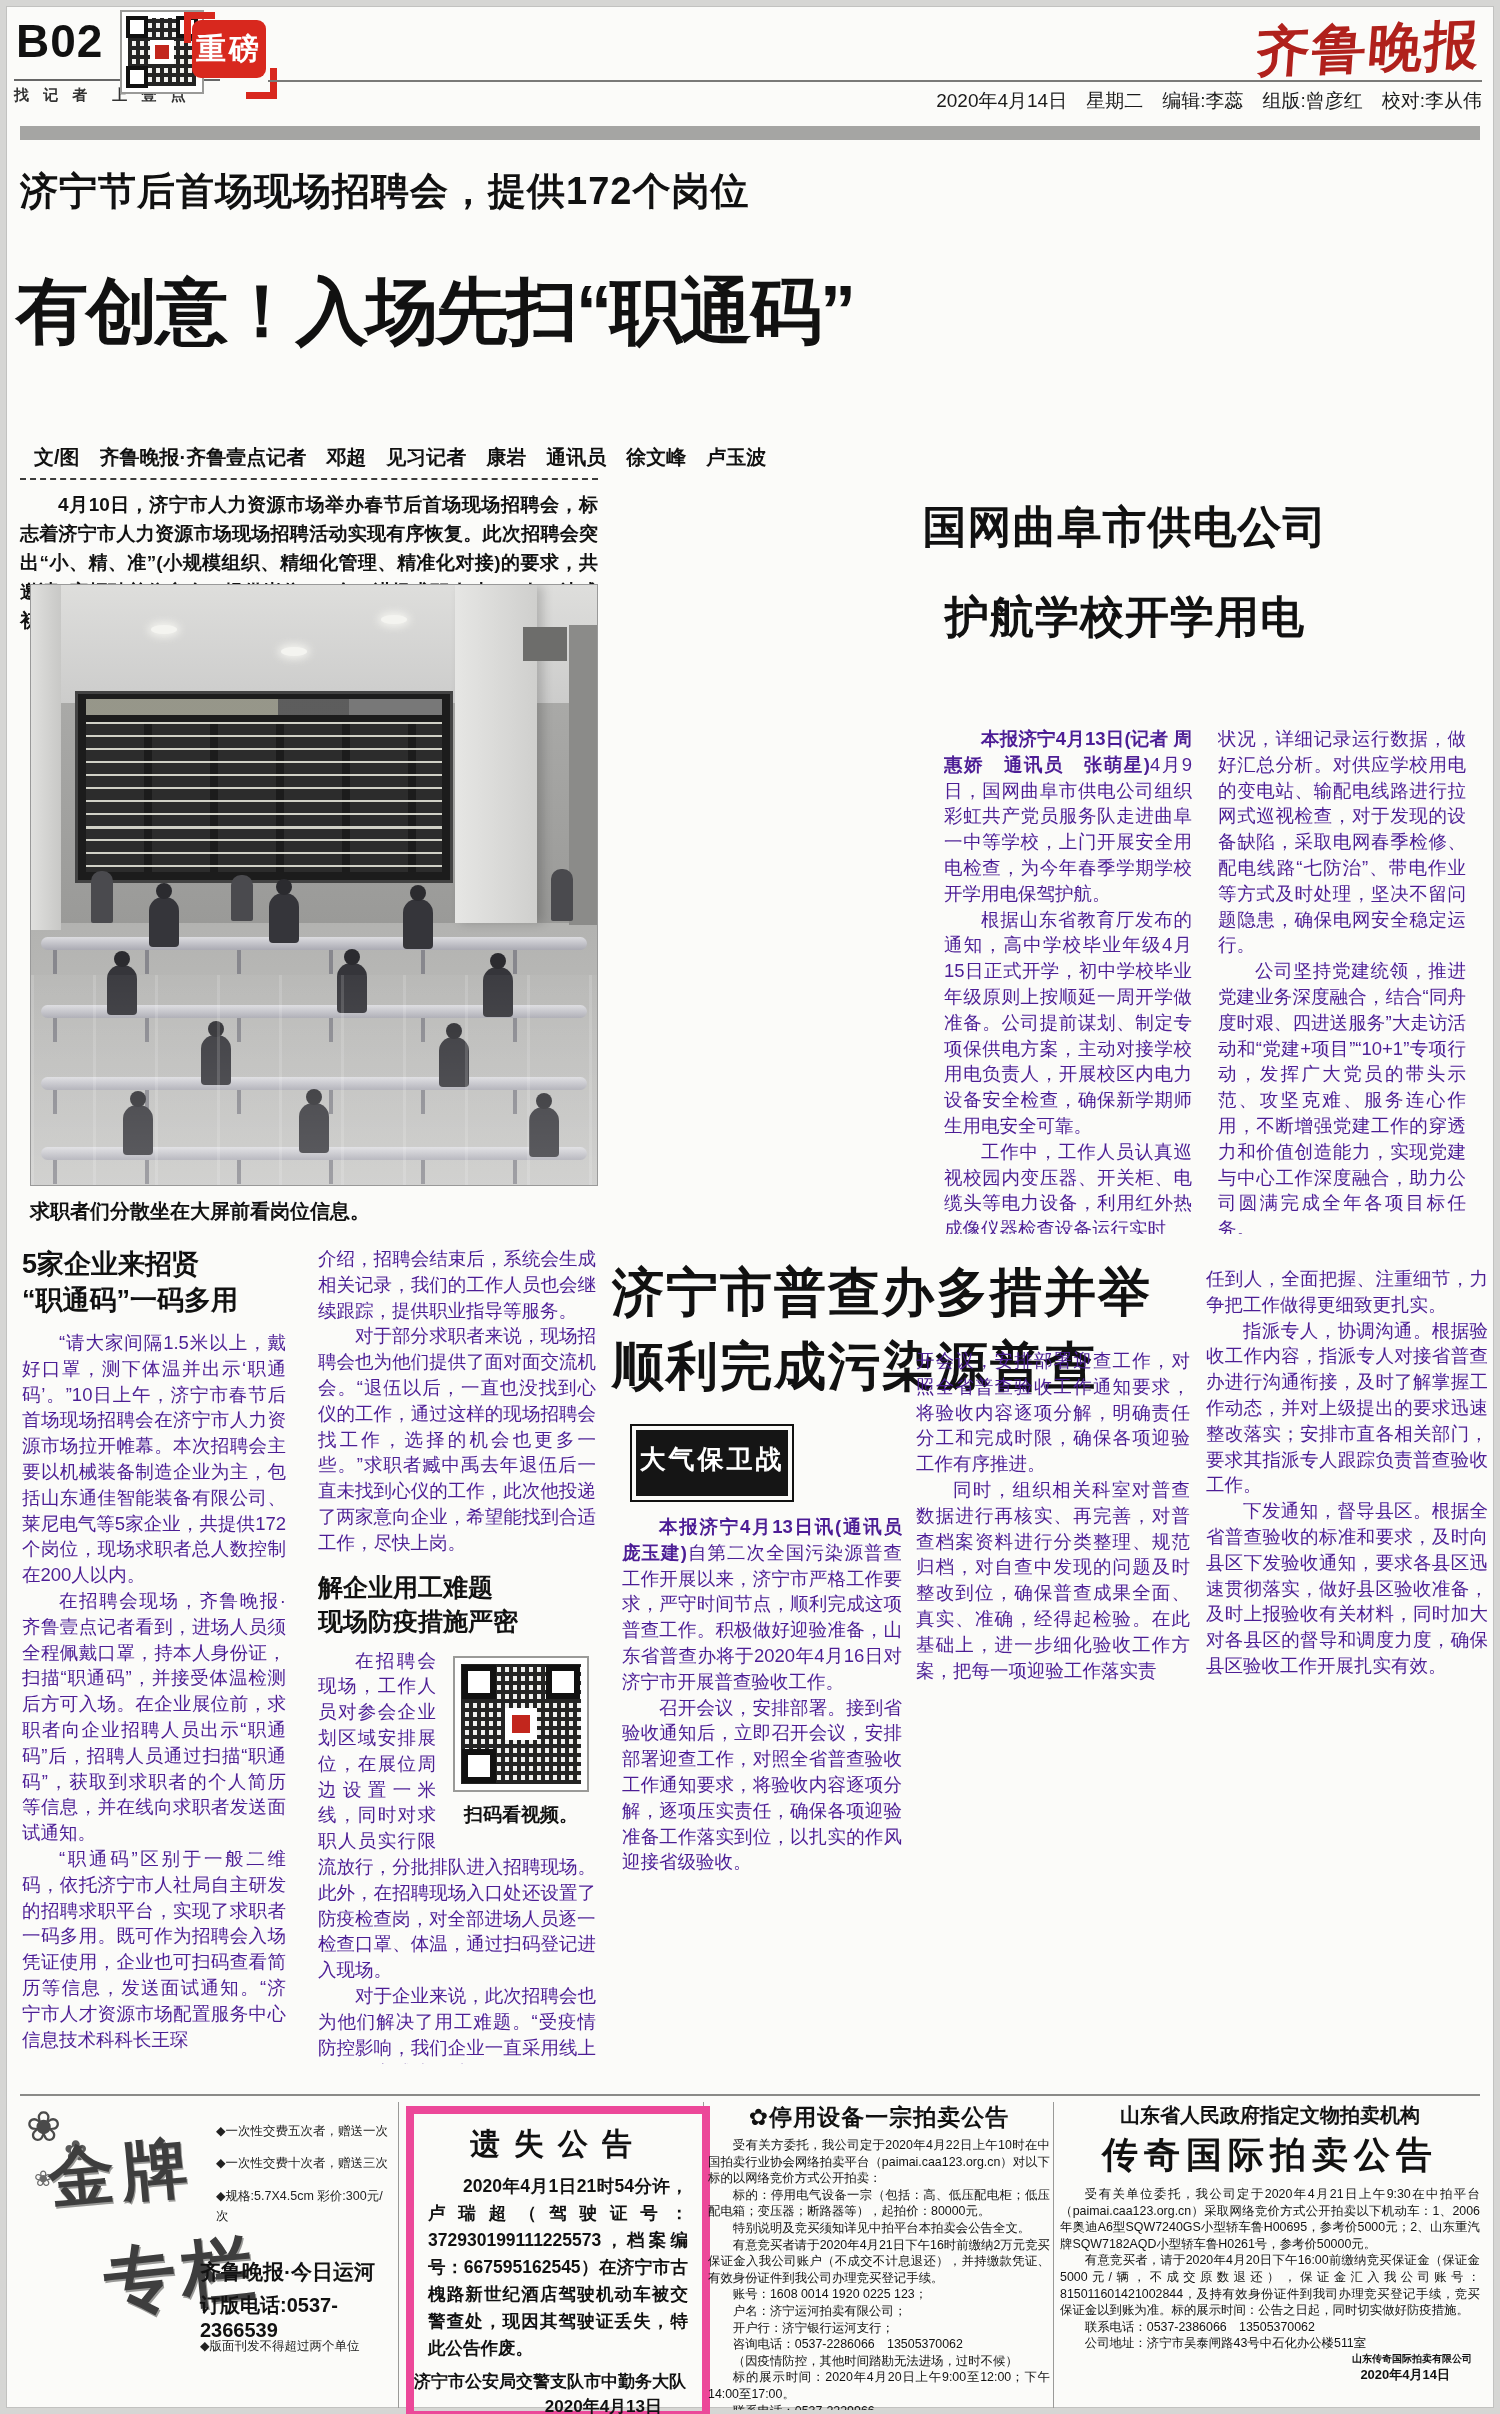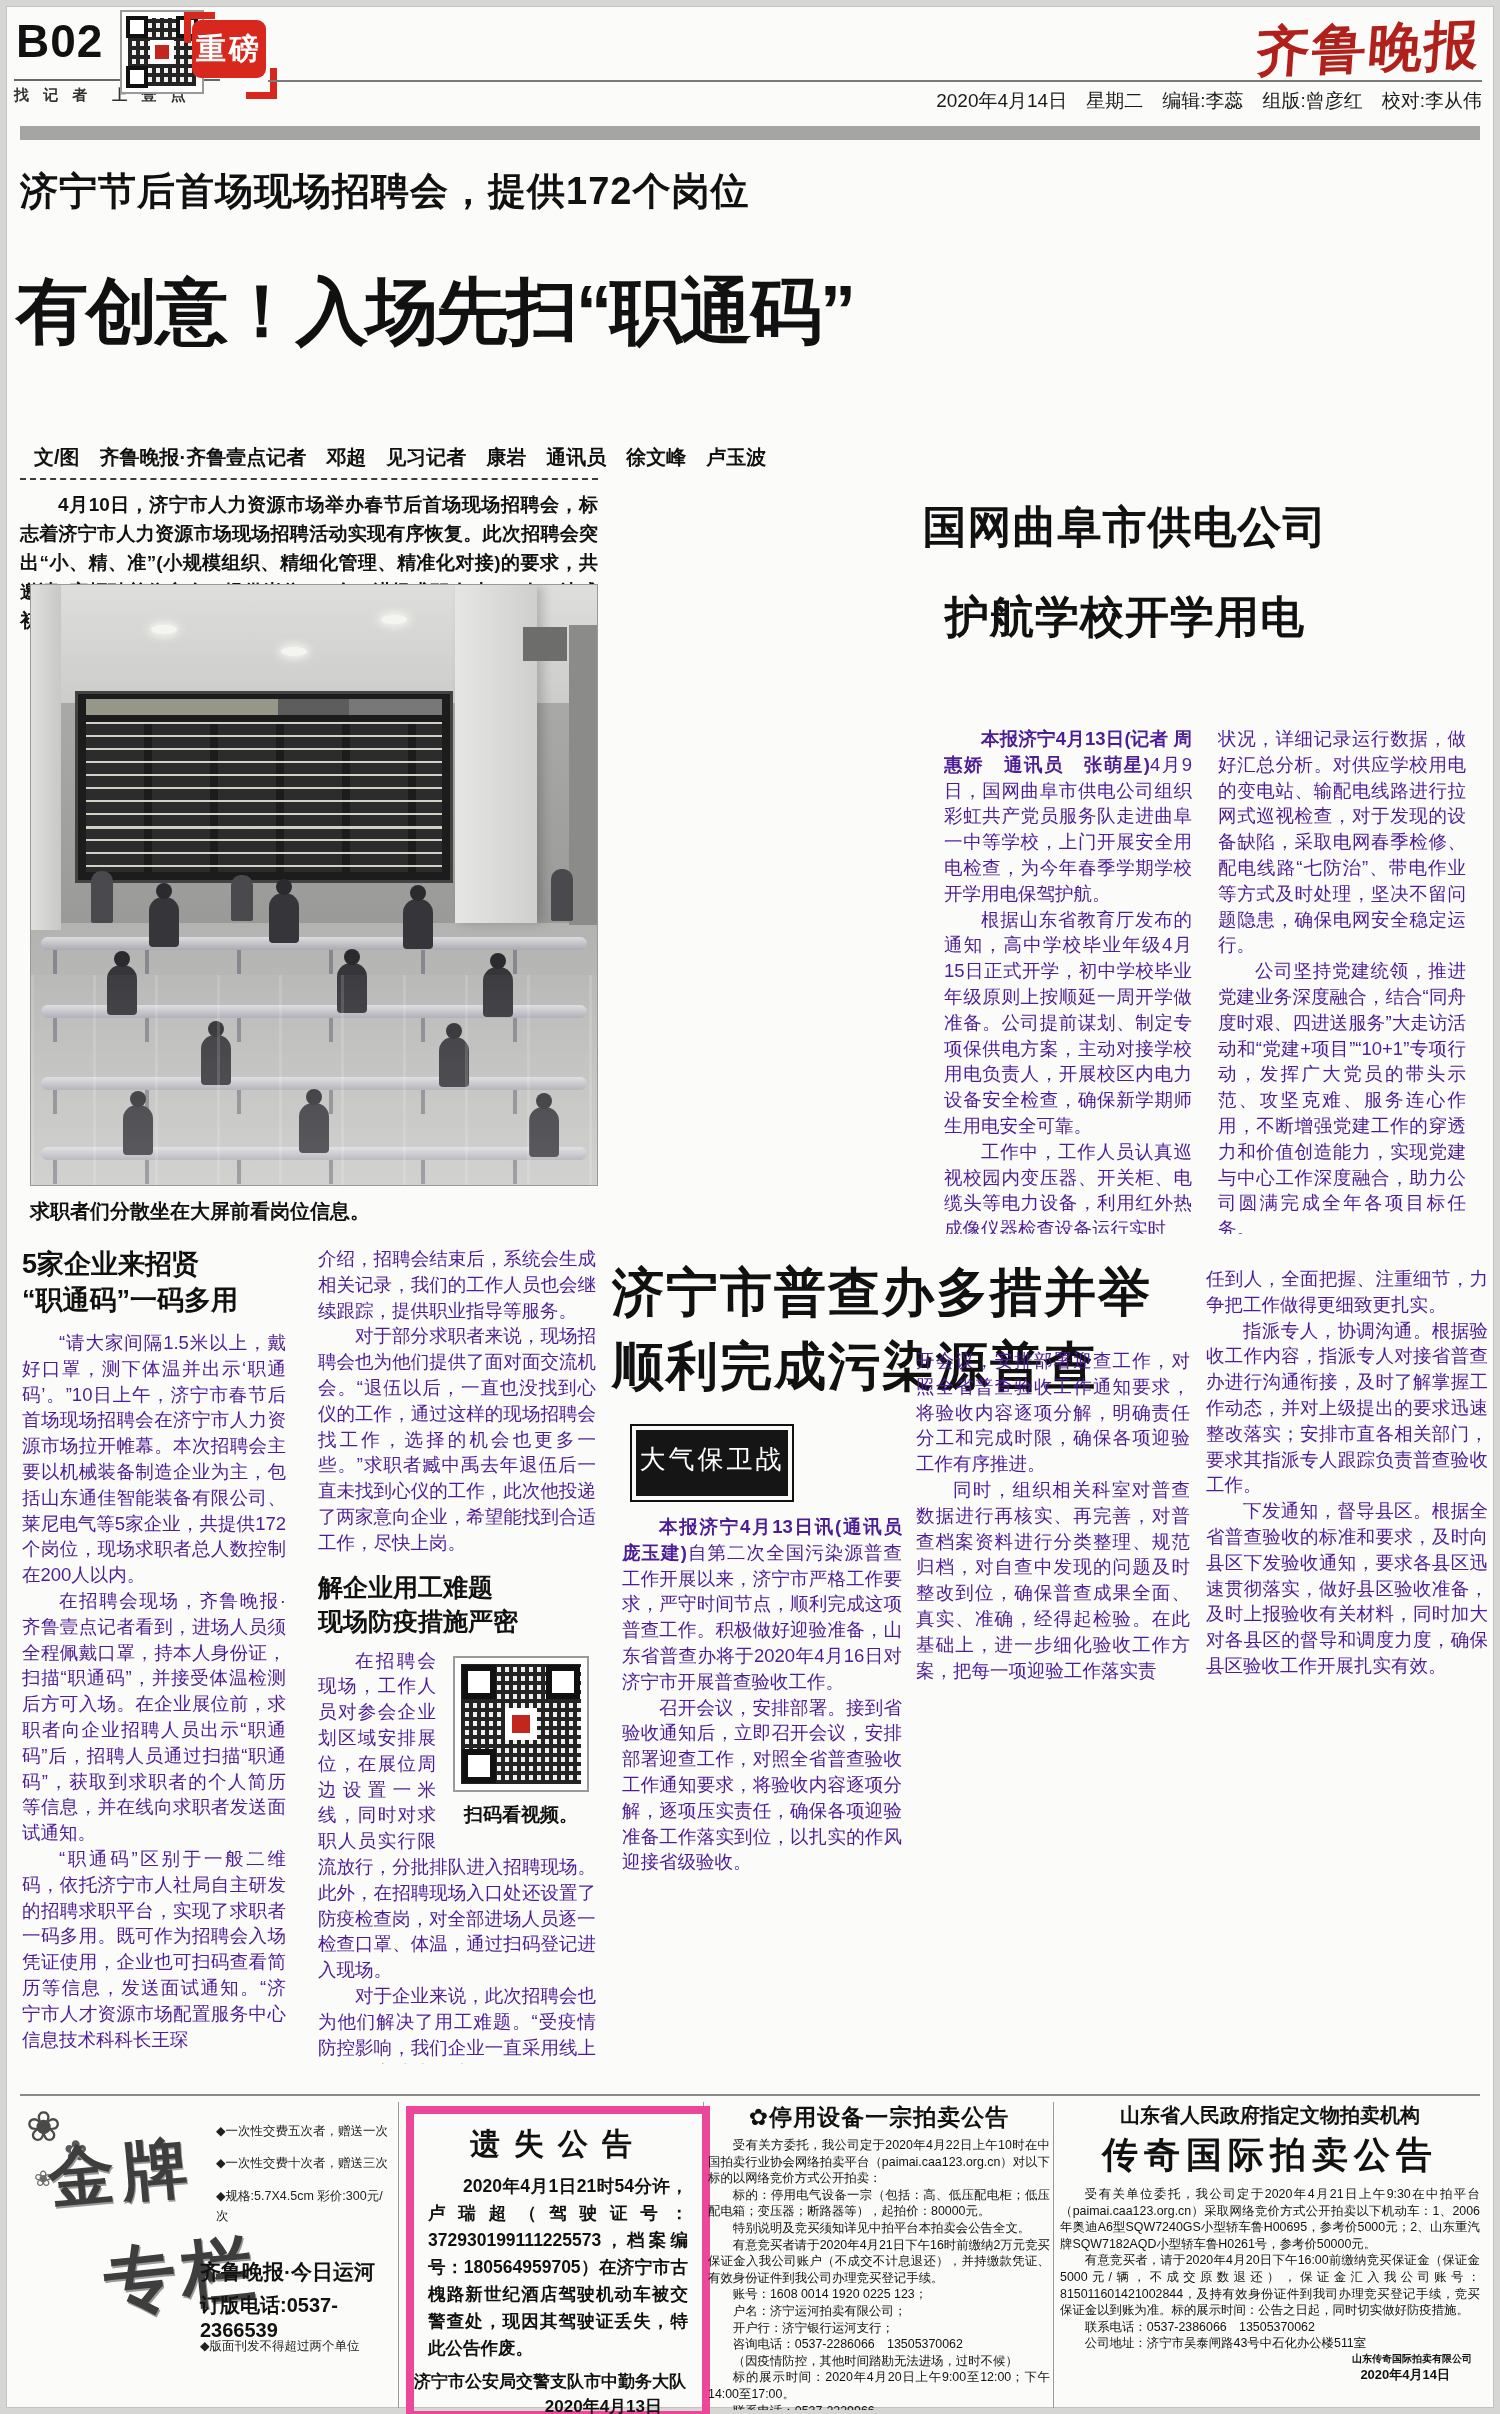--- a/index.html
+++ b/index.html
@@ -73,21 +73,21 @@
   .p{width:30px;height:50px;background:#35353a;border-radius:14px 14px 4px 4px;}
   .p::before{content:"";position:absolute;top:-14px;left:7px;width:16px;height:16px;border-radius:50%;background:#2b2b2f;}
   .photo .refl{left:0;right:0;bottom:0;height:210px;pointer-events:none;
      background:repeating-linear-gradient(90deg,rgba(255,255,255,.14) 0 3px,transparent 3px 62px),
                 linear-gradient(180deg,rgba(255,255,255,.04),rgba(255,255,255,.2));}
   
   .pwr-h{left:900px;width:450px;text-align:center;font-size:44px;font-weight:800;letter-spacing:1px;}
   .pcol{width:248px;height:508px;}
   .census-h{left:612px;font-size:52px;font-weight:800;letter-spacing:2px;}
   .badge-air{width:152px;height:66px;border:2px solid #111;padding:4px;margin:0 10px 12px 8px;}
-  .badge-air > div{width:100%;height:100%;background:#151515;color:#fff;font-size:26px;font-weight:400;
+  .badge-air > div{width:100%;height:100%;background:#151515;color:#fff;font-size:26px;font-weight:700;
                    text-align:center;line-height:58px;letter-spacing:3px;}
   .ccol1{left:622px;top:1424px;width:280px;height:640px;}
   .ccol2{left:916px;top:1348px;width:274px;height:640px;}
   .ccol3{left:1206px;top:1266px;width:282px;height:798px;}
   
   .ads-rule{left:20px;top:2094px;width:1460px;height:2px;background:#8a8a88;}
   .vdiv{top:2102px;width:1px;height:306px;background:#9a9a98;}
   .calli{font-family:"Liberation Serif","DejaVu Serif",serif;font-weight:900;color:#3e3e3e;text-shadow:1px 2px 0 #9a9a98;}
   .goldsmall{font-size:12.5px;line-height:20px;color:#222;}
   .loss-box{left:406px;top:2106px;width:288px;height:297px;border:8px solid #ec4899;}
@@ -271,21 +271,21 @@
         <p>◆一次性交费十次者，赠送三次</p>
         <p>◆规格:5.7X4.5cm 彩价:300元/次</p>
       </div>
     <div class="abs" style="left:180px;top:158px;width:192px;font-size:21px;font-weight:800;">齐鲁晚报·今日运河</div>
     <div class="abs" style="left:180px;top:192px;width:192px;font-size:20px;font-weight:800;">订版电话:0537-2366539</div>
     <div class="abs goldsmall" style="left:180px;top:236px;width:190px;">◆版面刊发不得超过两个单位</div>
   </div>
 
   <div class="abs loss-box">
     <div class="loss-title">遗失公告</div>
-    <div class="loss-body">2020年4月1日21时54分许，卢瑞超（驾驶证号：372930199111225573，档案编号：180564959705）在济宁市古槐路新世纪酒店驾驶机动车被交警查处，现因其驾驶证丢失，特此公告作废。</div>
+    <div class="loss-body">2020年4月1日21时54分许，卢瑞超（驾驶证号：372930199111225573，档案编号：667595162545）在济宁市古槐路新世纪酒店驾驶机动车被交警查处，现因其驾驶证丢失，特此公告作废。</div>
     <div class="sigr" style="margin:8px 16px 0 0;font-size:17px;">济宁市公安局交警支队市中勤务大队</div>
     <div class="sigr" style="margin:2px 40px 0 0;font-size:17px;">2020年4月13日</div>
   </div>
 
   <div class="abs" style="left:708px;top:2102px;width:342px;height:308px;overflow:hidden;">
     <div class="adtitle" style="font-size:23px;letter-spacing:1px;">
       <span>✿</span><span>停用设备一宗拍卖公告</span>
     </div>
     <div class="adbody" style="margin-top:4px;">
         <p class="ind">受有关方委托，我公司定于2020年4月22日上午10时在中国拍卖行业协会网络拍卖平台（paimai.caa123.org.cn）对以下标的以网络竞价方式公开拍卖：</p>

